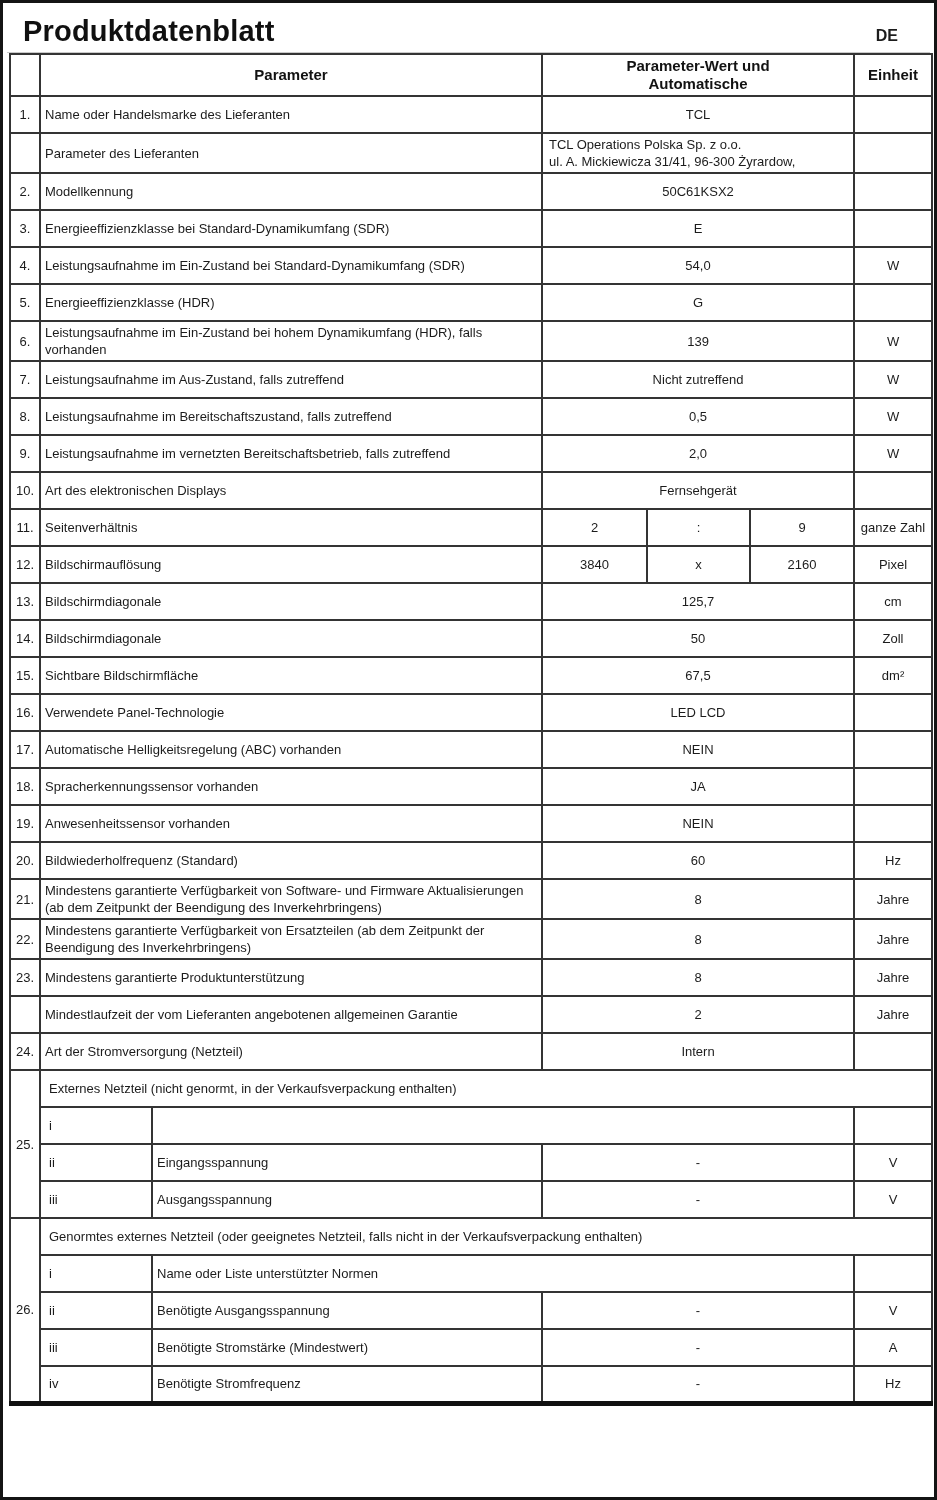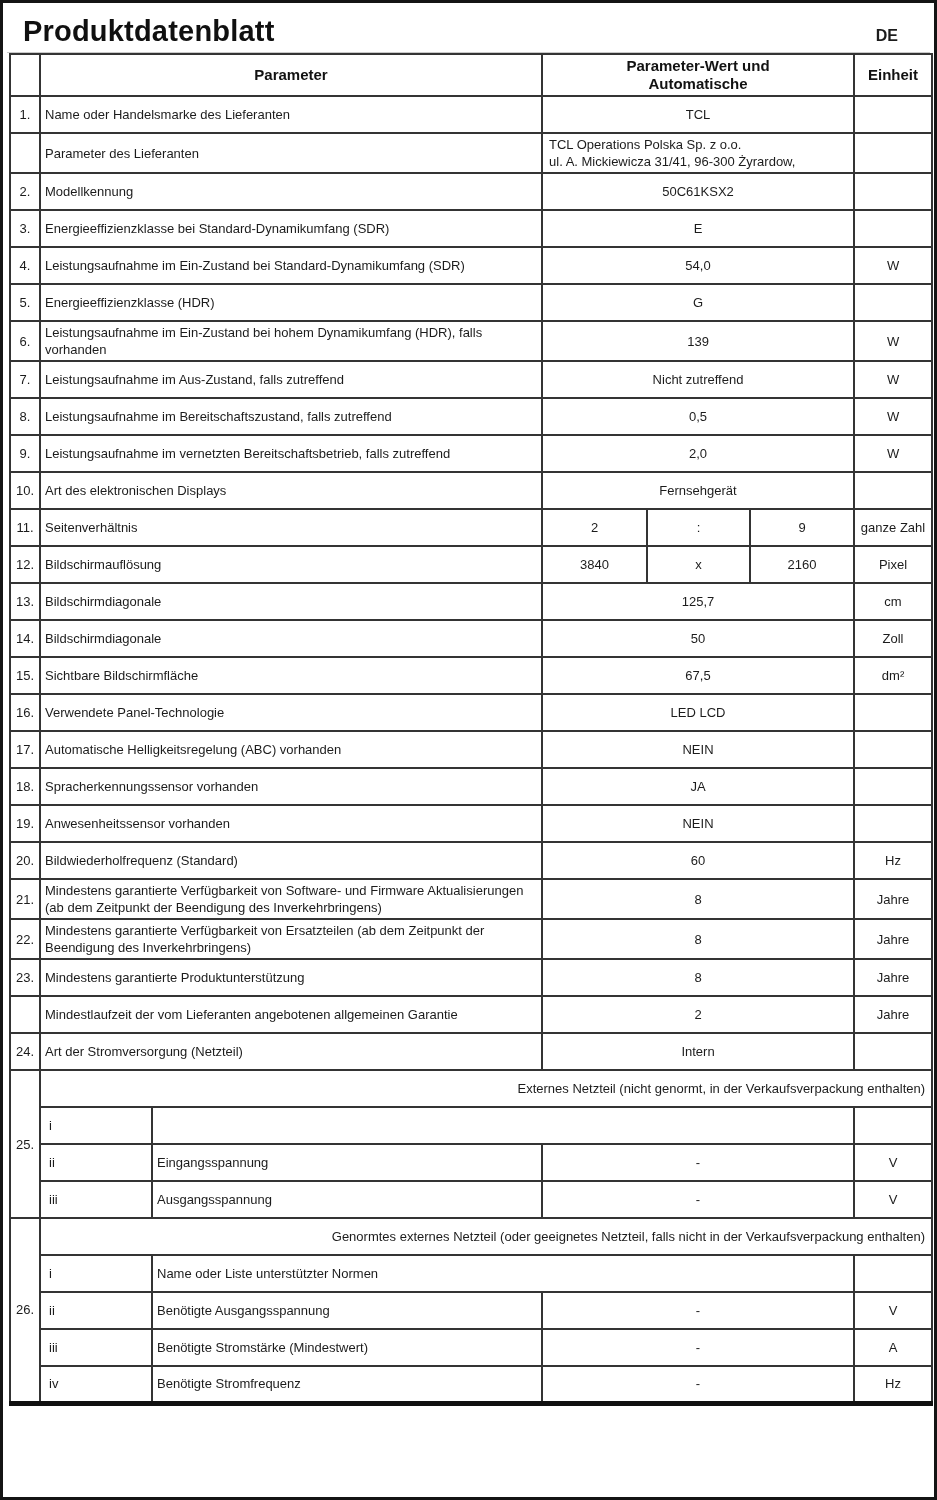--- a/index.html
+++ b/index.html
@@ -29,21 +29,21 @@
     word-wrap:break-word;
   }
   th { font-size:15px; font-weight:bold; height:37px; text-align:center; color:#121212; }
   th .hdr-wrap { max-width:200px; margin:0 auto; line-height:18px; }
   .c-num   { text-align:center; padding:2px 2px; }
   .c-label { text-align:left; padding-left:4px; padding-right:8px; }
   .c-value { text-align:center; }
   .c-vpart { text-align:center; }
   .c-unit  { text-align:center; padding:2px 2px; }
   .c-roman { text-align:left; padding-left:8px; }
-  .c-group-label { text-align:right; padding-left:8px;border-radius:13px; }
+  .c-group-label { text-align:left; padding-left:8px;border-radius:13px; }
   .val-line { display:block; text-align:left; }
 </style>
 </head>
 <body>
 
 <div class="page">
   <div class="title-row">
     <div class="doc-title">Produktdatenblatt</div>
     <div class="lang-code">DE</div>
   </div>

